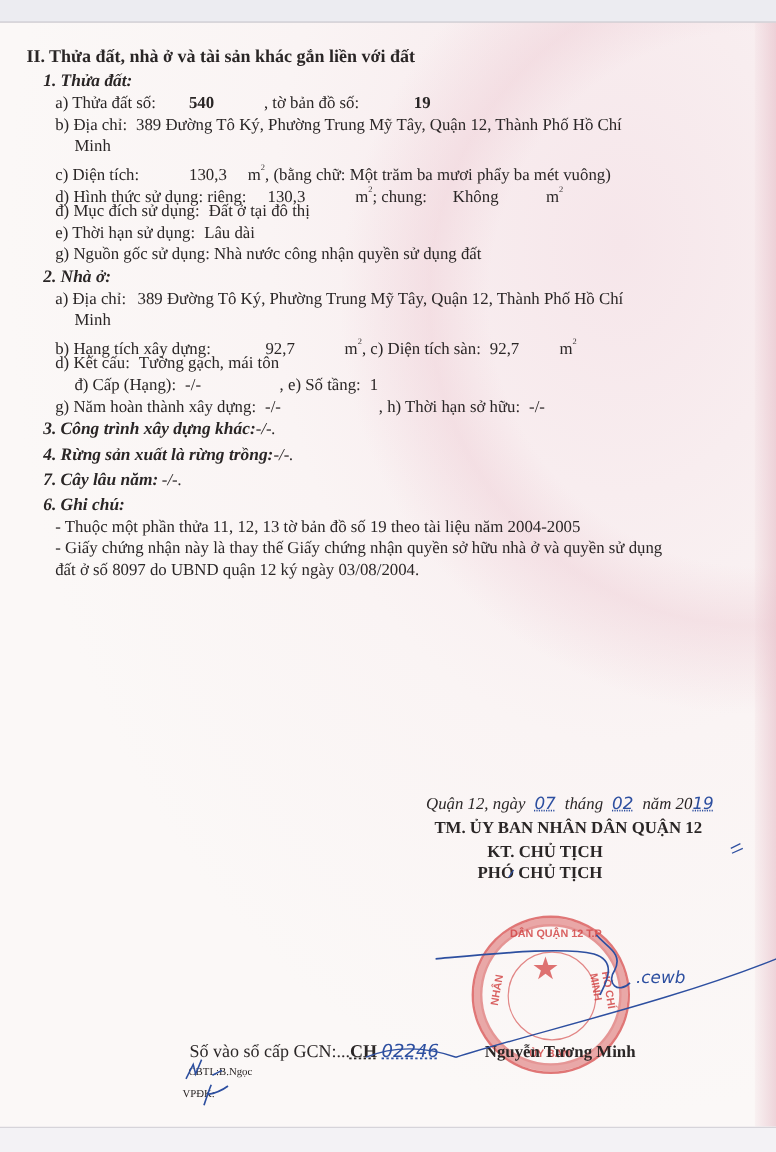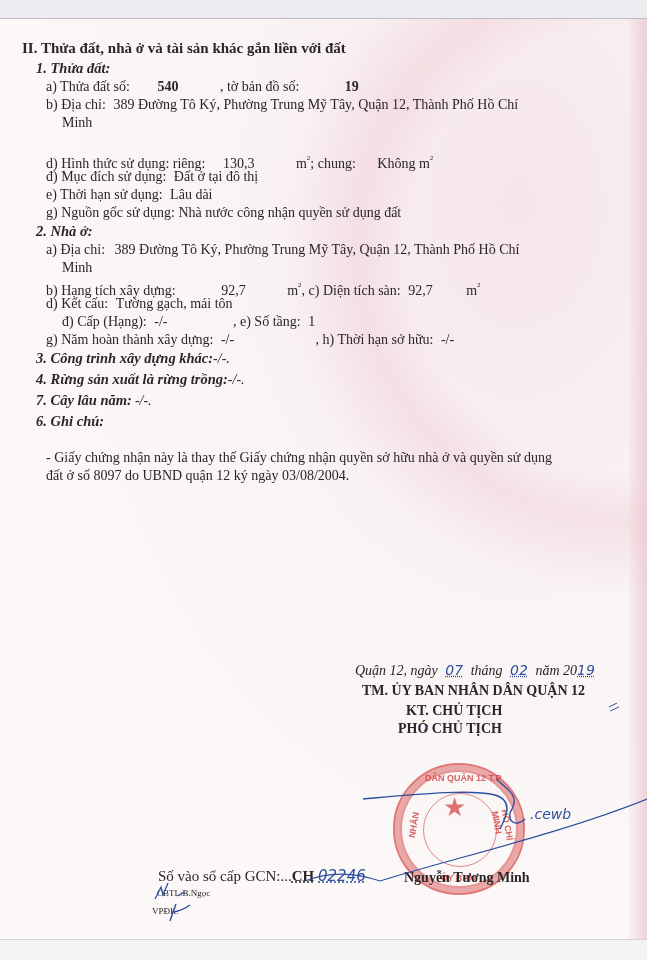--- a/index.html
+++ b/index.html
@@ -83,26 +83,31 @@
       <span>a) Thửa đất số:</span>
       <span class="b" style="margin-left:24px;">540</span>
       <span style="margin-left:38px;">, tờ bản đồ số:</span>
       <span class="b" style="margin-left:42px;">19</span>
     </div>
     <div class="line" style="left:46px; top:77px;">
       <span>b) Địa chỉ:</span>
       <span style="margin-left:4px;">389 Đường Tô Ký, Phường Trung Mỹ Tây, Quận 12, Thành Phố Hồ Chí</span>
     </div>
     <div class="line" style="left:62px; top:95px;">Minh</div>
+    <div class="line" style="left:46px; top:113px;">
+      <span>c) Diện tích:</span>
+      <span style="margin-left:38px;">130,3</span>
+      <span style="margin-left:14px;"><span>m</span><sup>2</sup></span><span>, (bằng chữ: Một trăm ba mươi phẩy ba mét vuông)</span>
+    </div>
     <div class="line" style="left:46px; top:131px;">
       <span>d) Hình thức sử dụng: riêng:</span>
       <span style="margin-left:14px;">130,3</span>
       <span style="margin-left:38px;"><span>m</span><sup>2</sup></span><span>; chung:</span>
       <span style="margin-left:18px;">Không</span>
-      <span style=""><span>m</span><sup>2</sup></span>
+      <span style="margin-left:36px;"><span>m</span><sup>2</sup></span>
     </div>
     <div class="line" style="left:46px; top:149px;">
       <span>đ) Mục đích sử dụng:</span>
       <span style="margin-left:4px;">Đất ở tại đô thị</span>
     </div>
     <div class="line" style="left:46px; top:167px;">
       <span>e) Thời hạn sử dụng:</span>
       <span style="margin-left:4px;">Lâu dài</span>
     </div>
     <div class="line" style="left:46px; top:185px;">
@@ -143,20 +148,21 @@
     <div class="line" style="left:36px; top:331px;">
       <span class="h2">3. Công trình xây dựng khác:</span><span class="i">-/-.</span>
     </div>
     <div class="line" style="left:36px; top:352px;">
       <span class="h2">4. Rừng sản xuất là rừng trồng:</span><span class="i">-/-.</span>
     </div>
     <div class="line" style="left:36px; top:373px;">
       <span class="h2">7. Cây lâu năm:</span><span class="i" style="margin-left:3px;">-/-.</span>
     </div>
     <div class="line h2" style="left:36px; top:394px;">6. Ghi chú:</div>
+    <div class="line" style="left:46px; top:412px;">- Thuộc một phần thửa 11, 12, 13 tờ bản đồ số 19 theo tài liệu năm 2004-2005</div>
     <div class="line" style="left:46px; top:430px;">- Giấy chứng nhận này là thay thế Giấy chứng nhận quyền sở hữu nhà ở và quyền sử dụng</div>
     <div class="line" style="left:46px; top:448px;">đất ở số 8097 do UBND quận 12 ký ngày 03/08/2004.</div>
 
     <div class="line i" style="left:355px; top:643px; font-size:14px;">
       <span>Quận 12, ngày</span>
       <span class="hand" style="text-decoration: underline dotted; margin:0 4px;">07</span>
       <span>tháng</span>
       <span class="hand" style="text-decoration: underline dotted; margin:0 4px;">02</span>
       <span>năm 20</span><span class="hand" style="text-decoration: underline dotted;">19</span>
     </div>

